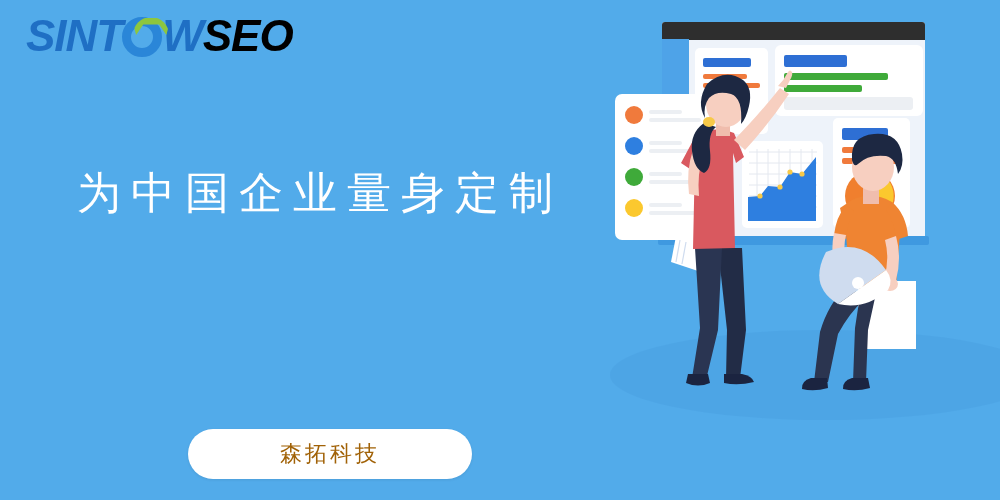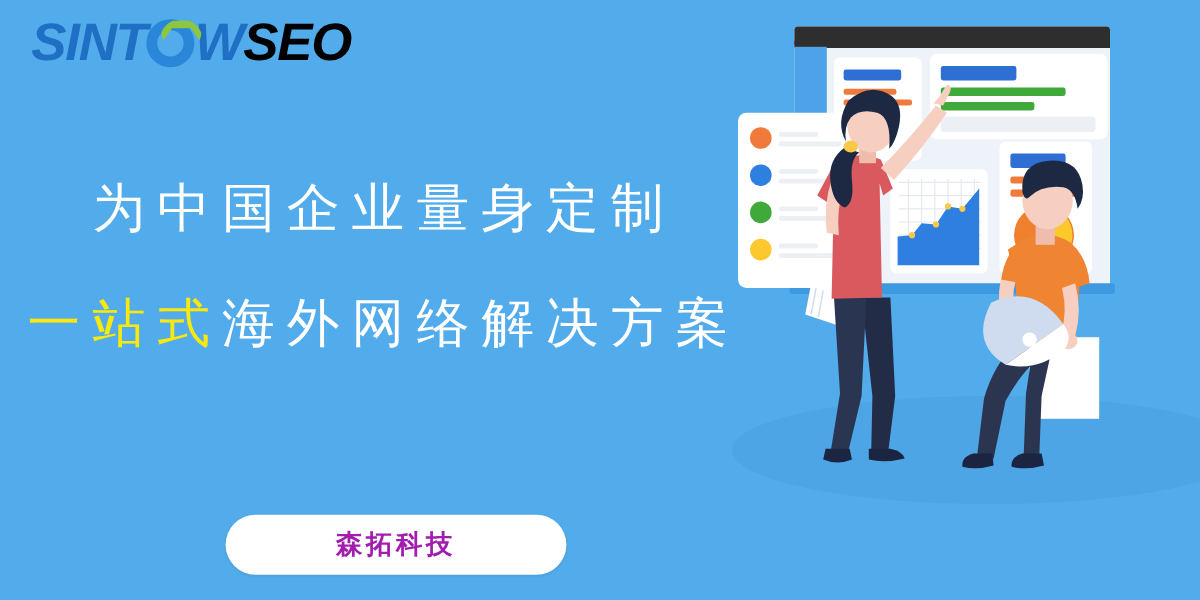--- a/index.html
+++ b/index.html
@@ -36,63 +36,61 @@
   .logo .o-wrap .arc {
     position:absolute; left:2px; top:-9px; width:36px; height:18px;
     border-top-left-radius:36px; border-top-right-radius:36px;
     background:#8dc63f;
     clip-path:polygon(8% 100%, 0 40%, 22% 6%, 78% 6%, 100% 40%, 92% 100%, 72% 42%, 28% 42%);
   }
   .logo .seo { color:#000000; }
 
   
   .headline {
-    position:absolute; left:0; top:152px; width:640px;
+    position:absolute; left:0; top:172px; width:640px;
     text-align:center;
     font-family:"Liberation Serif", serif;
   }
   .h-line {
     color:#ffffff; font-size:44px; letter-spacing:10px;
     line-height:1.0; white-space:nowrap; font-weight:400;
   }
   .h-line.second { margin-top:52px; }
   .h-line .accent { color:#fbe80c; }
 
   
   .cta {
     position:absolute; left:188px; top:429px;
     width:284px; height:50px; border-radius:26px;
     background:#ffffff; cursor:pointer;
     display:flex; align-items:center; justify-content:center;
     box-shadow:0 1px 3px rgba(0,0,0,.08);
   }
   .cta-label {
-    color:#a21caf; font-size:22px; letter-spacing:3px;
+    color:#a16207; font-size:22px; letter-spacing:3px;
     font-family:"Liberation Sans", sans-serif;
-    font-weight:bold;
   }
 
   
   .illus { position:absolute; left:600px; top:0; width:400px; height:500px; }
   .illus svg { display:block; }
 </style>
 </head>
 <body>
 
 <div id="banner">
 
   <div class="ground-shadow"></div>
 
   <div class="logo">
     <span class="s1">SINT</span><span class="o-wrap"><span class="ring"><span class="arc"></span></span></span><span class="s1">W</span><span class="seo">SEO</span>
   </div>
 
   <div class="headline">
     <div class="h-line">为中国企业量身定制</div>
-    <div class="h-line second"><span class="accent">一站式</span><span>海外网络解决方案</span></div>
   </div>
 
   <div class="cta">
     <span class="cta-label">森拓科技</span>
   </div>
 
   <div class="illus">
     <svg width="400" height="500" viewBox="0 0 400 500" xmlns="http://www.w3.org/2000/svg">
 
       <g>

